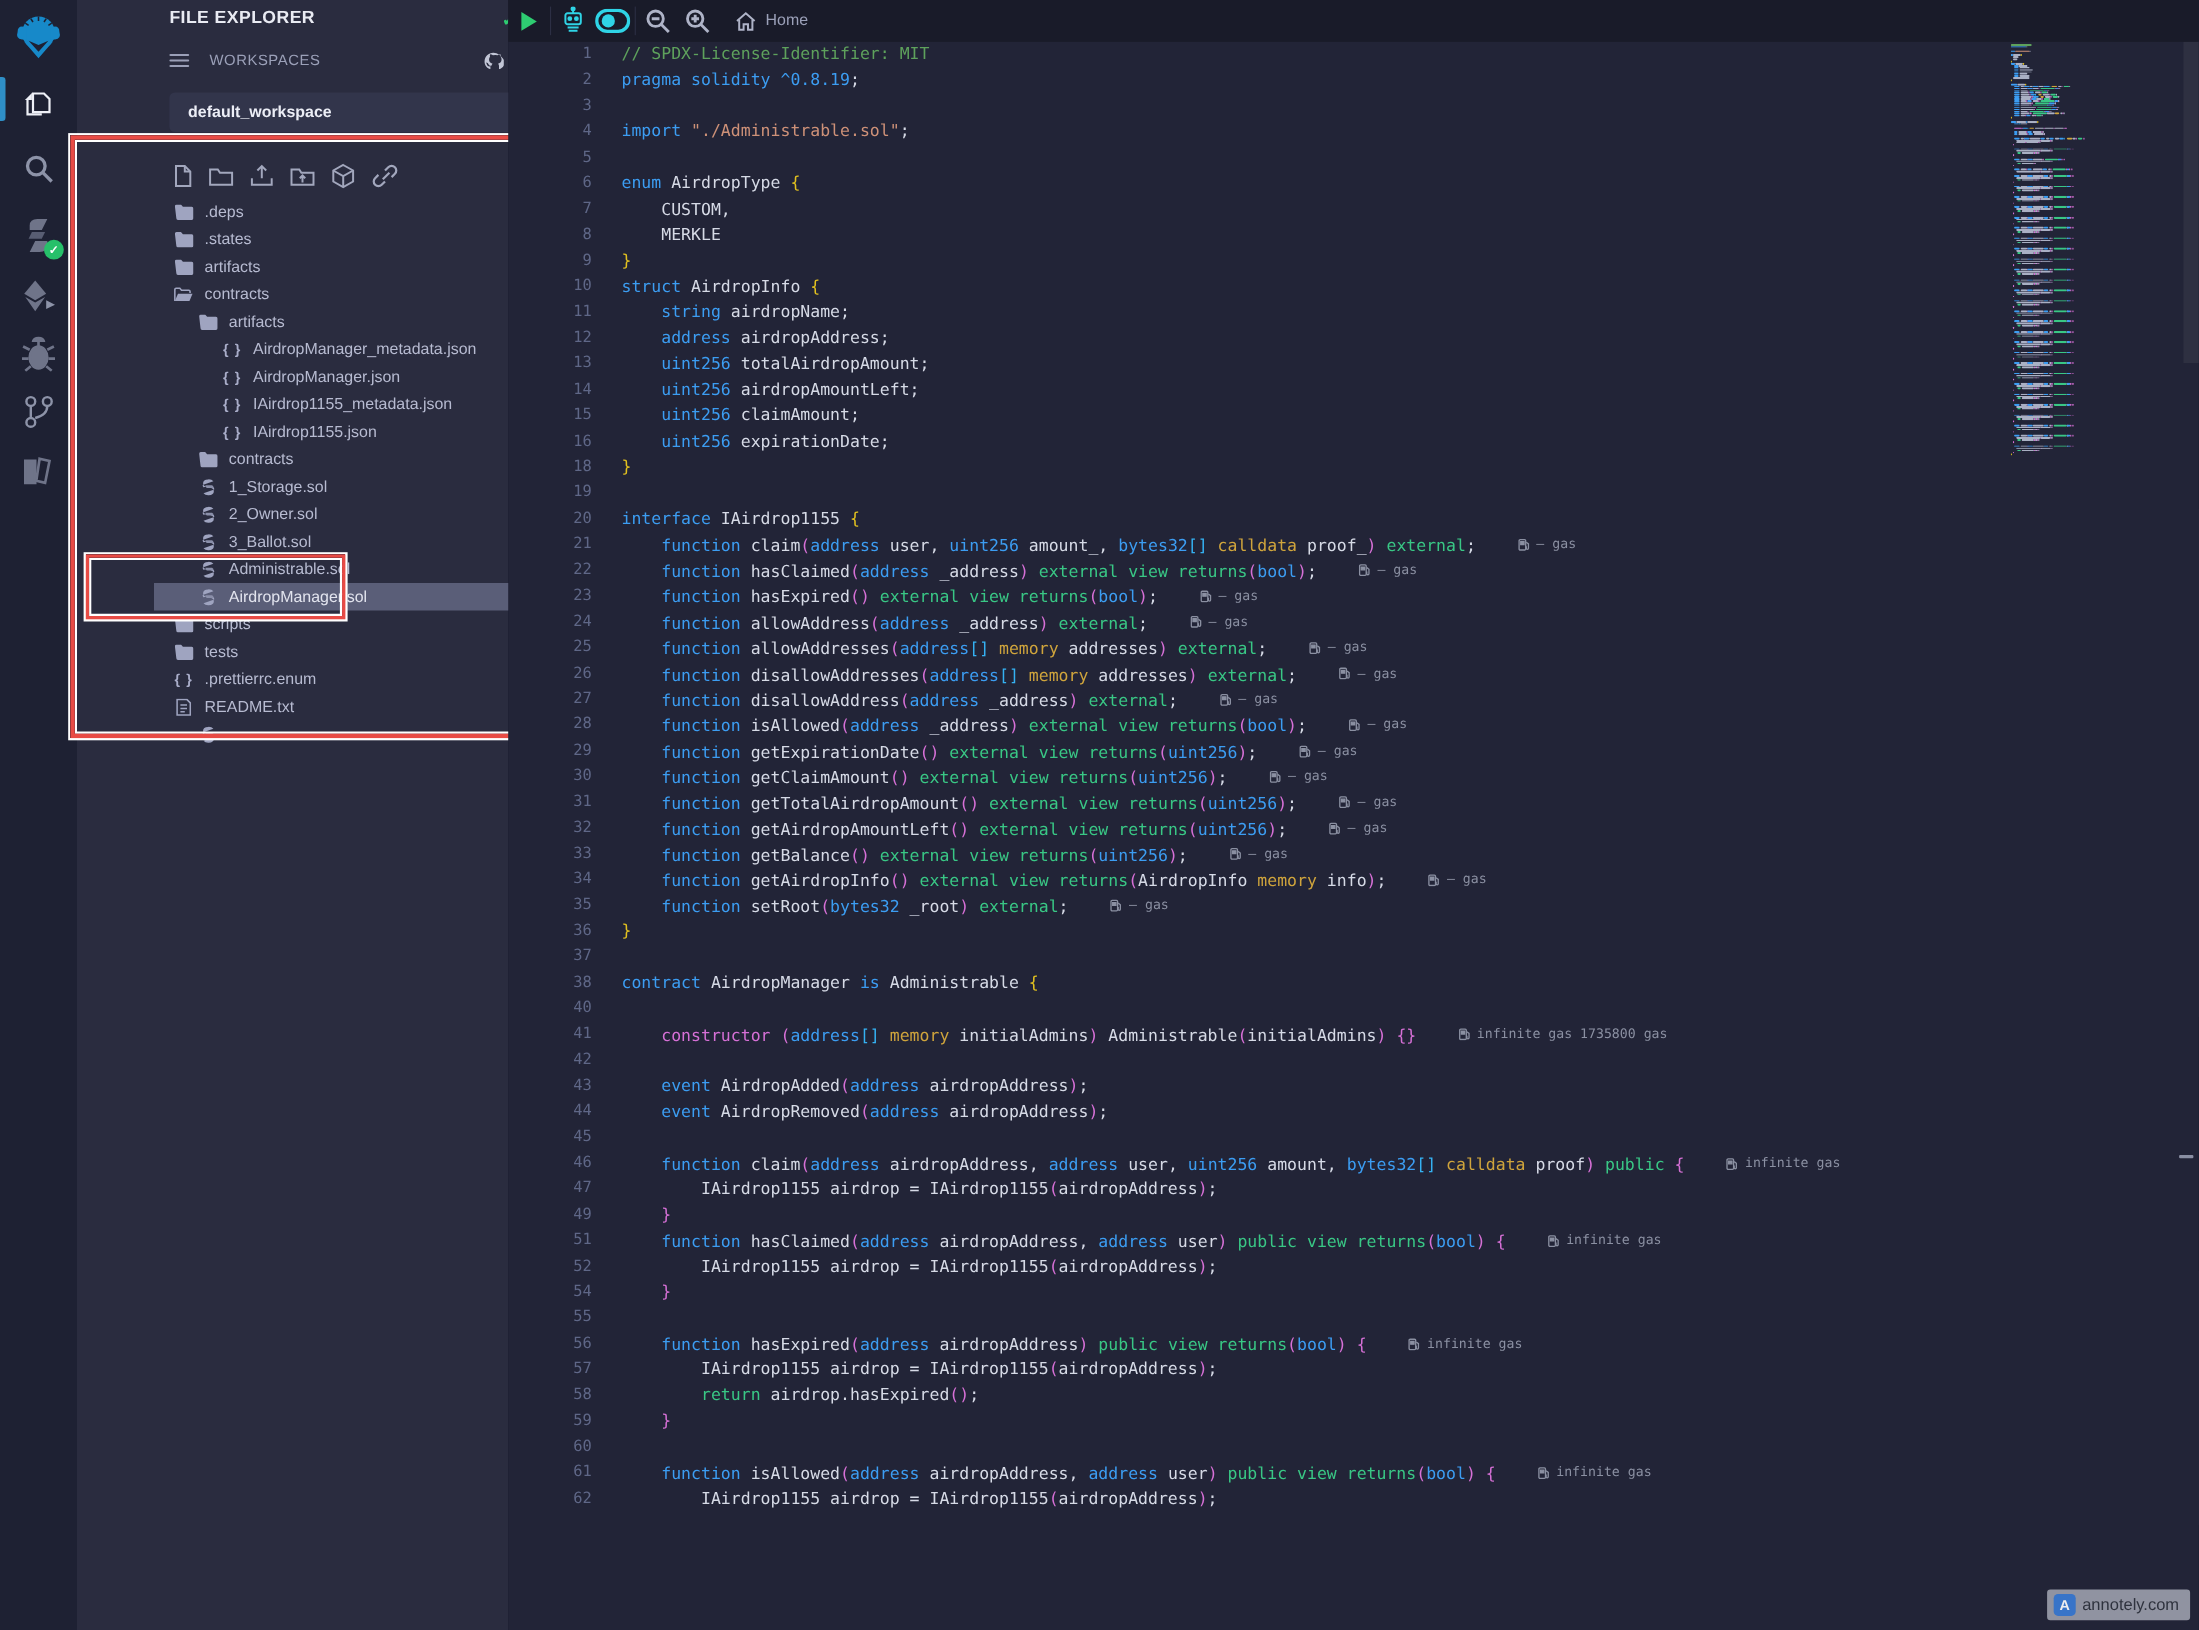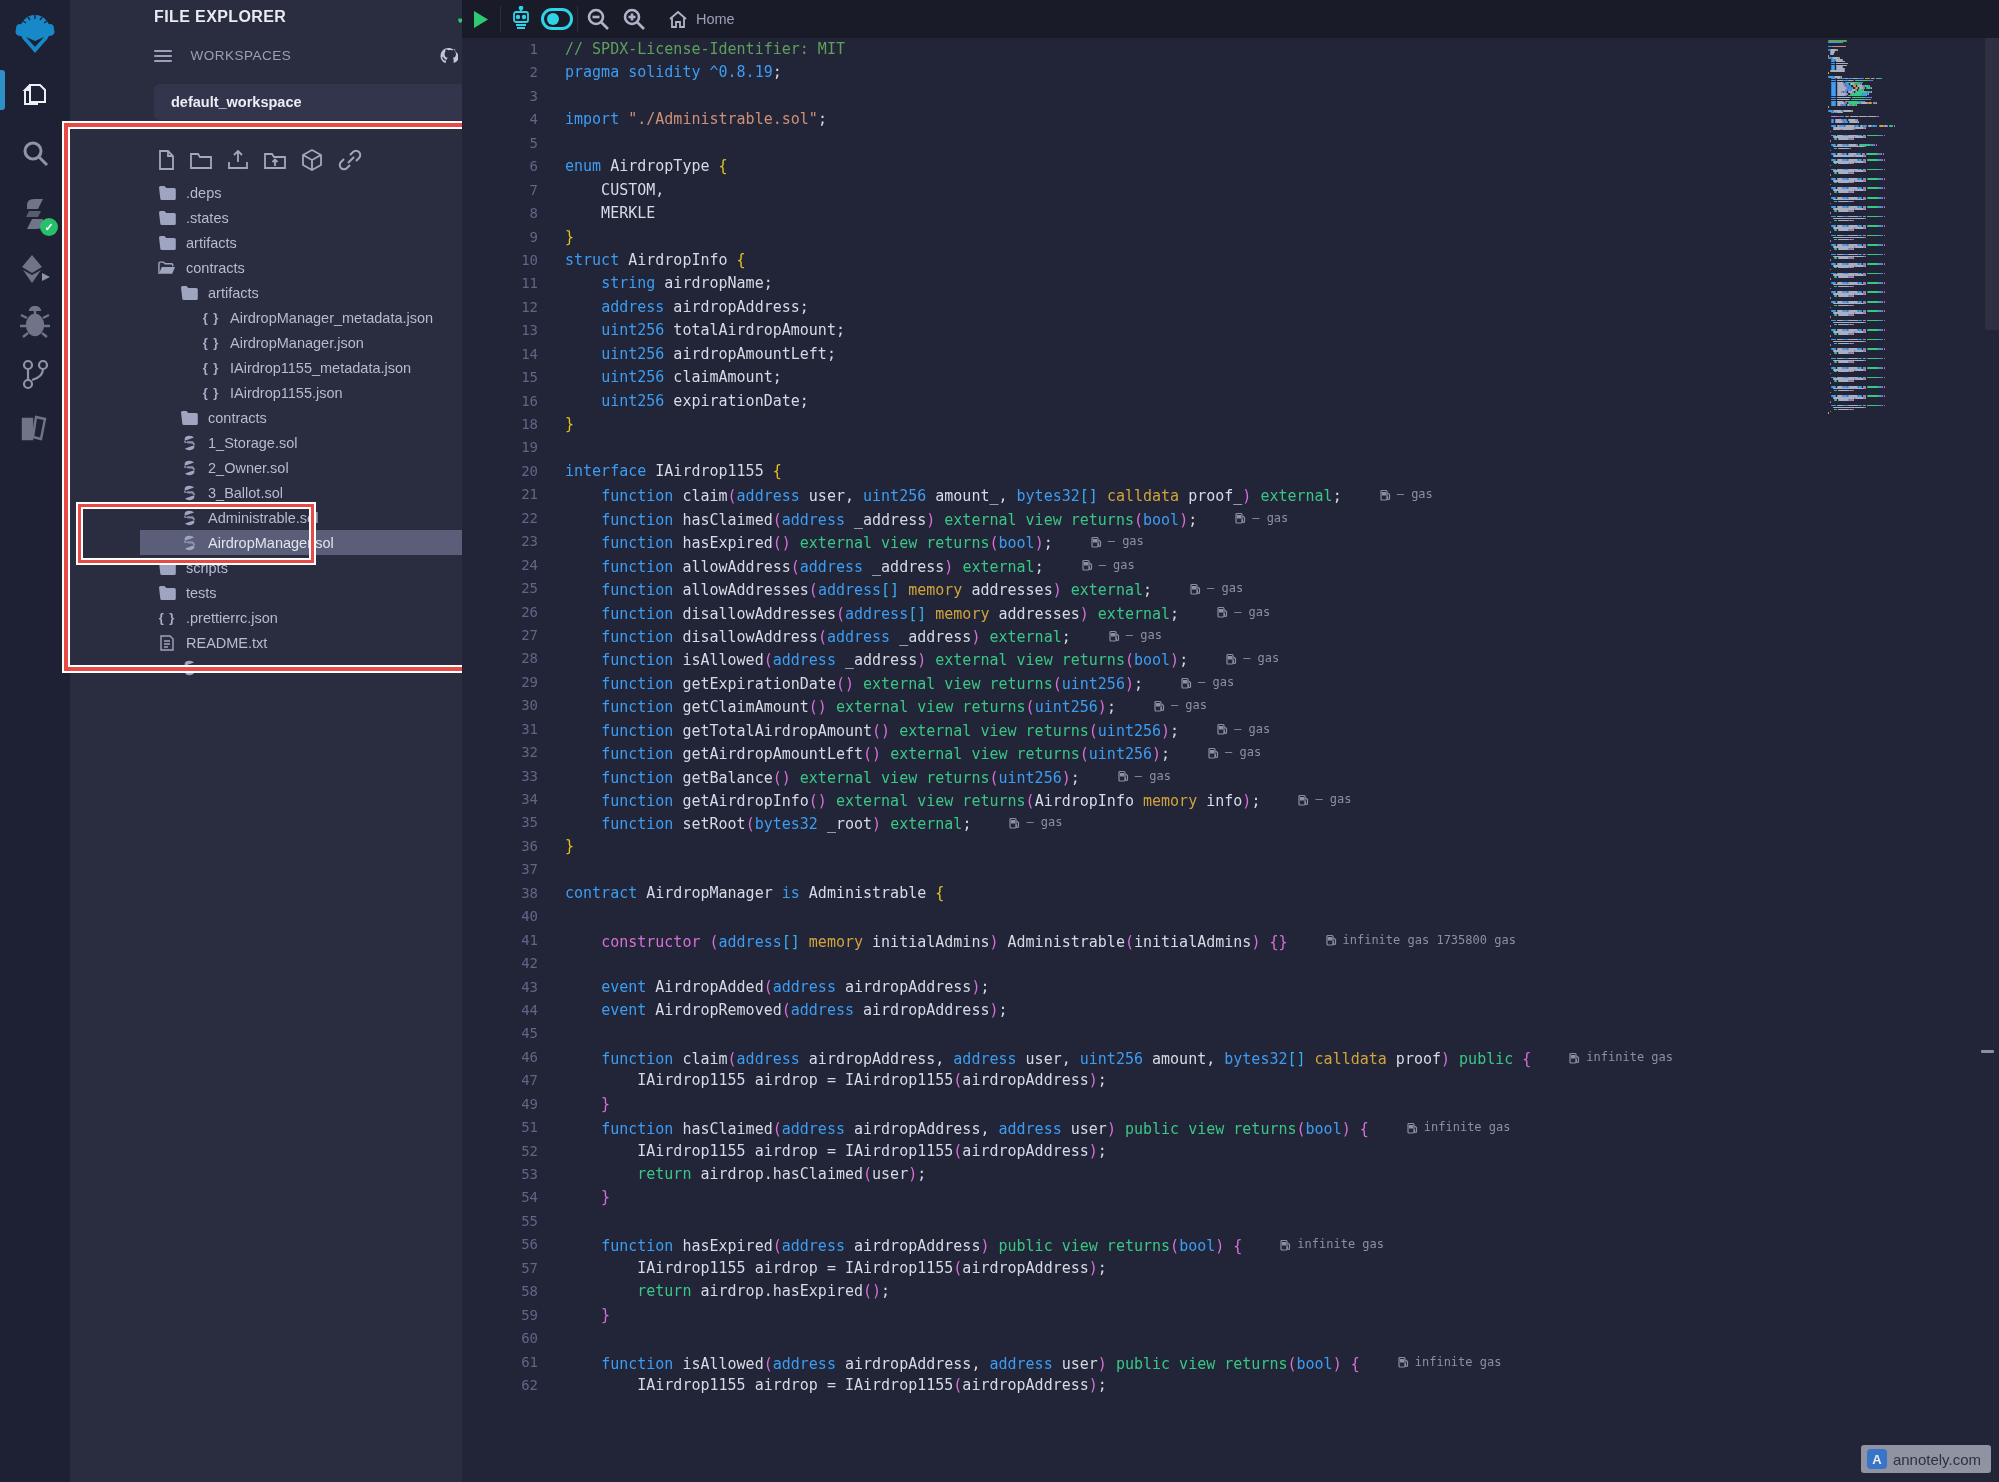--- a/index.html
+++ b/index.html
@@ -328,21 +328,21 @@
           <svg width="17" height="14" viewBox="0 0 17 14">
             <path d="M0 1.5 q0-1.5 1.5-1.5 h4 l1.8 2 h8 q1.5 0 1.5 1.5 v9 q0 1.5 -1.5 1.5 h-12.5 q-1.5 0 -1.5 -1.5 z" fill="#9fa4c0"></path>
           </svg>
         </span>
         <span>tests</span>
       </div>
       <div class="trow" style="padding-left: 18px;">
         <span class="ticon">
           <span class="json-icon">{ }</span>
         </span>
-        <span>.prettierrc.json</span>
+        <span>.prettierrc.enum</span>
       </div>
       <div class="trow" style="padding-left: 18px;">
         <span class="ticon">
           <svg width="14" height="16" viewBox="0 0 14 16" fill="none" stroke="#9fa4c0" stroke-width="1.4">
             <path d="M1 1 h9 l3 3 v11 h-12 z"></path>
             <path d="M4 6 h6 M4 9 h6 M4 12 h4"></path>
           </svg>
         </span>
         <span>README.txt</span>
       </div>
@@ -527,21 +527,20 @@
             <path d="M7.5 4 l2 1.5 v4 q0 1 -1 1 t-1 -1 v-2"></path>
           </svg><span>infinite gas</span></span></span></div>
     <div class="cl"><span class="ln">47</span><span class="lc"><span class="tw">        IAirdrop1155 airdrop = IAirdrop1155</span><span class="tp">(</span><span class="tw">airdropAddress</span><span class="tp">)</span><span class="tw">;</span></span></div>
     <div class="cl"><span class="ln">49</span><span class="lc"><span class="tp">    }</span></span></div>
     <div class="cl"><span class="ln">51</span><span class="lc"><span class="tw">    </span><span class="tk">function</span><span class="tw"> hasClaimed</span><span class="tp">(</span><span class="tk">address</span><span class="tw"> airdropAddress, </span><span class="tk">address</span><span class="tw"> user</span><span class="tp">)</span><span class="tw"> </span><span class="tm">public view returns</span><span class="tp">(</span><span class="tk">bool</span><span class="tp">)</span><span class="tw"> </span><span class="tp">{</span><span class="td"><svg width="11" height="12" viewBox="0 0 11 12" fill="none" stroke="#8b90a2" stroke-width="1.2">
             <rect x="1" y="1.5" width="6" height="9.5" rx="1"></rect>
             <path d="M2.5 3.5 h3 v2.5 h-3 z" fill="#8b90a2"></path>
             <path d="M7.5 4 l2 1.5 v4 q0 1 -1 1 t-1 -1 v-2"></path>
           </svg><span>infinite gas</span></span></span></div>
     <div class="cl"><span class="ln">52</span><span class="lc"><span class="tw">        IAirdrop1155 airdrop = IAirdrop1155</span><span class="tp">(</span><span class="tw">airdropAddress</span><span class="tp">)</span><span class="tw">;</span></span></div>
-    <div class="cl"><span class="ln">53</span><span class="lc"><span class="tw">        </span><span class="tm">return</span><span class="tw"> airdrop.hasClaimed</span><span class="tp">(</span><span class="tw">user</span><span class="tp">)</span><span class="tw">;</span></span></div>
     <div class="cl"><span class="ln">54</span><span class="lc"><span class="tp">    }</span></span></div>
     <div class="cl"><span class="ln">55</span><span class="lc"></span></div>
     <div class="cl"><span class="ln">56</span><span class="lc"><span class="tw">    </span><span class="tk">function</span><span class="tw"> hasExpired</span><span class="tp">(</span><span class="tk">address</span><span class="tw"> airdropAddress</span><span class="tp">)</span><span class="tw"> </span><span class="tm">public view returns</span><span class="tp">(</span><span class="tk">bool</span><span class="tp">)</span><span class="tw"> </span><span class="tp">{</span><span class="td"><svg width="11" height="12" viewBox="0 0 11 12" fill="none" stroke="#8b90a2" stroke-width="1.2">
             <rect x="1" y="1.5" width="6" height="9.5" rx="1"></rect>
             <path d="M2.5 3.5 h3 v2.5 h-3 z" fill="#8b90a2"></path>
             <path d="M7.5 4 l2 1.5 v4 q0 1 -1 1 t-1 -1 v-2"></path>
           </svg><span>infinite gas</span></span></span></div>
     <div class="cl"><span class="ln">57</span><span class="lc"><span class="tw">        IAirdrop1155 airdrop = IAirdrop1155</span><span class="tp">(</span><span class="tw">airdropAddress</span><span class="tp">)</span><span class="tw">;</span></span></div>
     <div class="cl"><span class="ln">58</span><span class="lc"><span class="tw">        </span><span class="tm">return</span><span class="tw"> airdrop.hasExpired</span><span class="tp">()</span><span class="tw">;</span></span></div>
     <div class="cl"><span class="ln">59</span><span class="lc"><span class="tp">    }</span></span></div>

